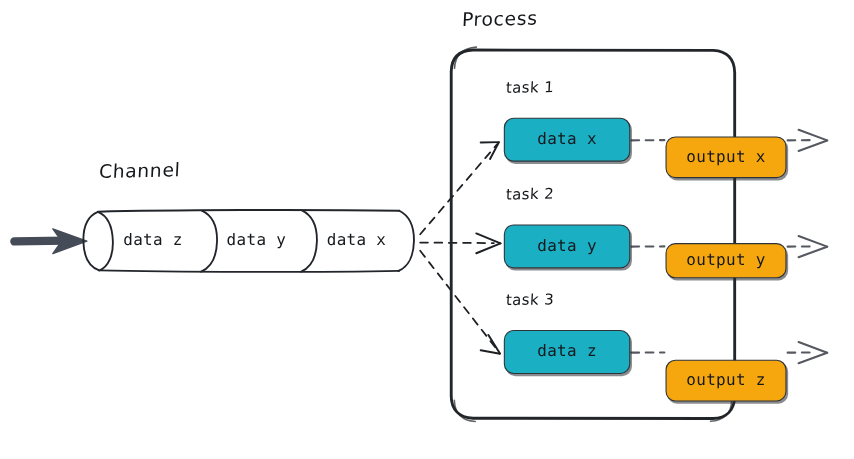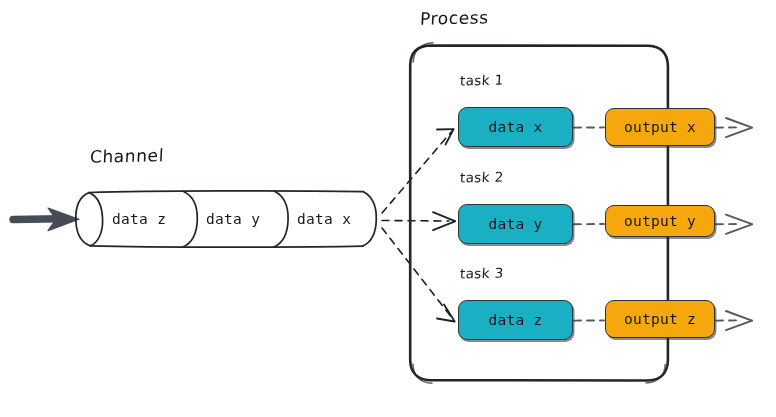--- a/index.html
+++ b/index.html
@@ -49,21 +49,21 @@
     border-radius: 9px;
     font-family: "DejaVu Sans Mono", monospace;
     font-size: 14.5px;
     color: #15181c;
     letter-spacing: 0.3px;
     box-sizing: border-box;
     border: 1.6px solid #2f3338;
     box-shadow: 1.5px 2px 0 rgba(40,44,50,0.55);
   }
   .node-teal { background: #1BAFC4; }
-  .node-orange { background: #F5A70D; }
+  .node-orange { background: #F5A70D; margin-top: 16px; }
   .cyl-text {
     position: absolute;
     font-family: "DejaVu Sans Mono", monospace;
     font-size: 14.5px;
     color: #15181c;
     letter-spacing: 0.3px;
     white-space: nowrap;
   }
 </style>
 </head>
@@ -176,15 +176,15 @@
   <div class="task-label" style="left:460px; top:72px;">task 1</div>
   <div class="node node-teal" style="left:458px; top:107px; width:115px; height:40px;">data x</div>
   <div class="node node-orange" style="left:605px; top:108px; width:110px; height:38px;">output x</div>
 
   <div class="task-label" style="left:460px; top:169px;">task 2</div>
   <div class="node node-teal" style="left:458px; top:204px; width:115px; height:40px;">data y</div>
   <div class="node node-orange" style="left:605px; top:205px; width:110px; height:32px;">output y</div>
 
   <div class="task-label" style="left:460px; top:265px;">task 3</div>
   <div class="node node-teal" style="left:458px; top:300px; width:115px; height:40px;">data z</div>
-  <div class="node node-orange" style="left:605px; top:300px; width:110px; height:38px;">output z</div>
+  <div class="node node-orange" style="left:605px; top:311px; width:110px; height:38px;">output z</div>
 
 </div>
 
 </body></html>

